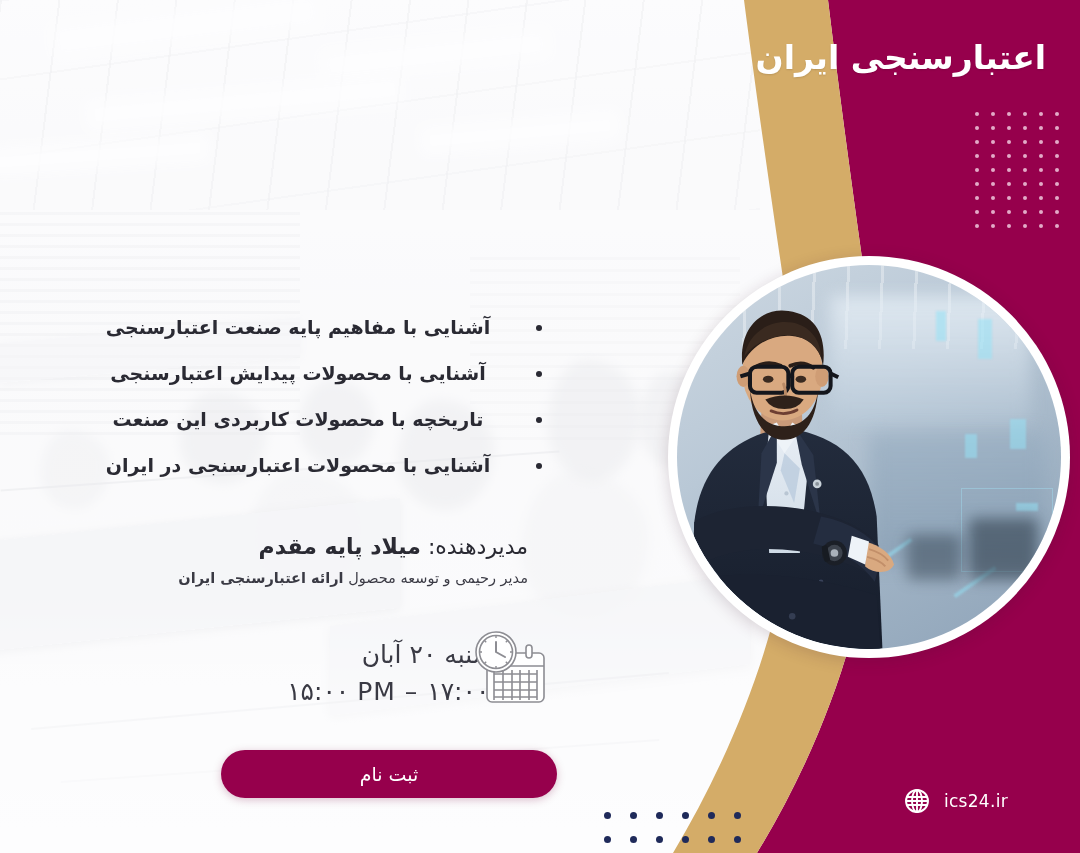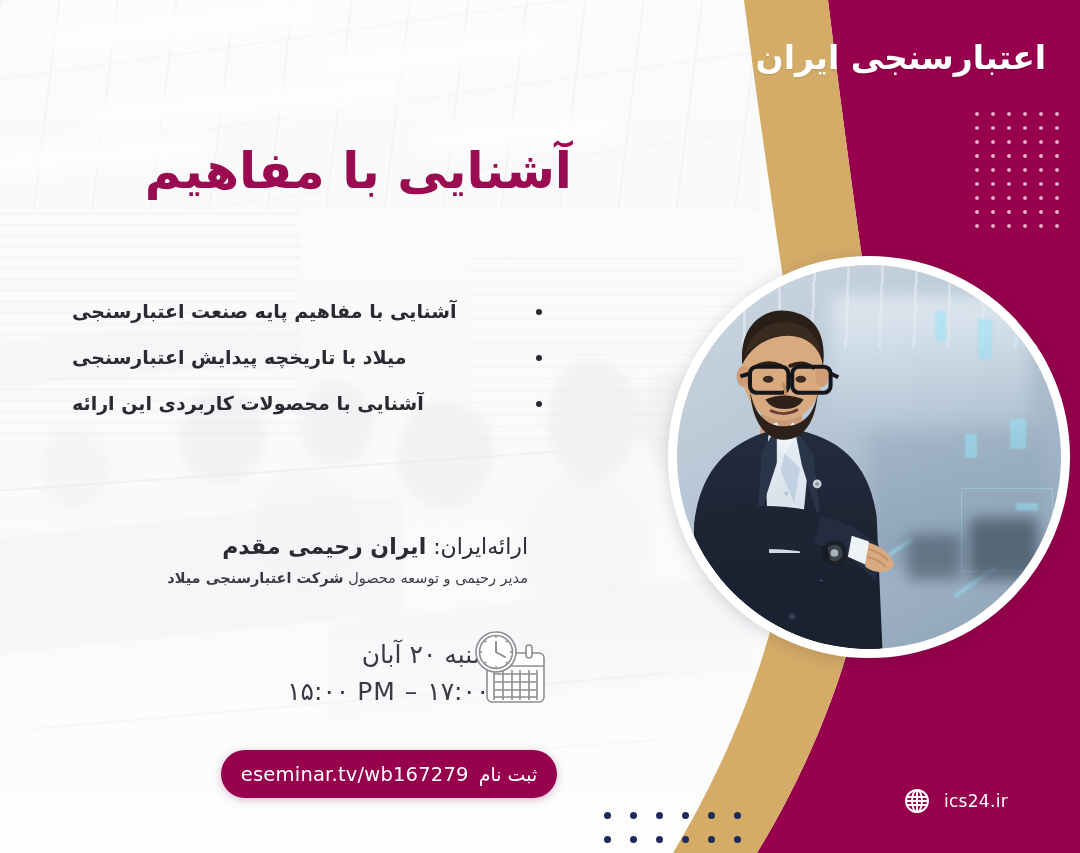--- a/index.html
+++ b/index.html
@@ -126,22 +126,22 @@
   
   #title {
     position:absolute; right:508px; top:138px;
     width:520px; text-align:right; direction:rtl;
     color:#9B0B50; font-size:50px; font-weight:800;
     line-height:1.33; letter-spacing:0px;
   }
   #title .l2 { display:block; }
 
   #bullets {
-    position:absolute; right:538px; top:302px;
-    width:470px; direction:rtl; text-align:left;
+    position:absolute; right:538px; top:318px;
+    width:470px; direction:rtl; text-align:center;
     list-style:none;
   }
   #bullets li {
     position:relative;
     color:#2a2a33; font-size:19px; font-weight:700;
     line-height:1.0; margin-bottom:27px; padding-right:18px;
     white-space:nowrap;
   }
   #bullets li::before {
     content:""; position:absolute; right:0; top:7px;
@@ -399,37 +399,37 @@
           <circle cx="166" cy="338" r="2.4" fill="#39425a"></circle>
 
           <path d="M 14 330 C 60 316, 140 322, 208 344 L 212 400 L 12 400 Z" fill="#1a2130"></path>
           <circle cx="120" cy="366" r="3.4" fill="#343d52"></circle>
         </g>
       </svg>
     </div>
   </div>
 
   <h1 id="title">
-    <span class="l1">آشنایی با مفاهیم</span>
   </h1>
 
   <ul id="bullets">
     <li>آشنایی با مفاهیم پایه صنعت اعتبارسنجی</li>
-    <li>میلاد با تاریخچه پیدایش اعتبارسنجی</li>
-    <li>آشنایی با محصولات کاربردی این ارائه</li>
+    <li>آشنایی با محصولات پیدایش اعتبارسنجی</li>
+    <li>تاریخچه با محصولات کاربردی این صنعت</li>
+    <li>آشنایی با محصولات اعتبارسنجی در ایران</li>
   </ul>
 
   <div id="presenter">
     <div class="line1">
-      <span>ارائه‌ایران:</span>
-      <b>ایران رحیمی مقدم</b>
+      <span>مدیر‌دهنده:</span>
+      <b>میلاد پایه مقدم</b>
     </div>
     <div class="line2">
       <span>مدیر رحیمی و توسعه محصول</span>
-      <b>شرکت اعتبارسنجی میلاد</b>
+      <b>ارائه اعتبارسنجی ایران</b>
     </div>
   </div>
 
   <div id="datetime">
     <div class="d1">سه شنبه ۲۰ آبان</div>
     <div class="d2">۱۵:۰۰ PM – ۱۷:۰۰ PM</div>
   </div>
 
   <svg id="cal-icon" viewBox="0 0 86 86" aria-hidden="true">
     <g fill="none" stroke="#8d8d93" stroke-width="1.6">
@@ -447,21 +447,20 @@
       <circle cx="30" cy="26" r="16.5"></circle>
       <path d="M 30 26 L 30 16 M 30 26 L 39 31" stroke-width="2" stroke-linecap="round"></path>
       <path d="M 30 9.5 L 30 12 M 30 40 L 30 42.5 M 13.5 26 L 16 26 M 44 26 L 46.5 26
                M 18.5 14.5 L 20.2 16.2 M 41.5 37.5 L 39.8 35.8
                M 41.5 14.5 L 39.8 16.2 M 18.5 37.5 L 20.2 35.8" stroke-width="1.4"></path>
     </g>
   </svg>
 
   <a id="cta" href="#">
     <span>ثبت نام</span>
-    <span class="url">eseminar.tv/wb167279</span>
   </a>
 
   <div class="dotgrid" id="dots-bottom">
       <span></span>
       <span></span>
       <span></span>
       <span></span>
       <span></span>
       <span></span>
       <span></span>

